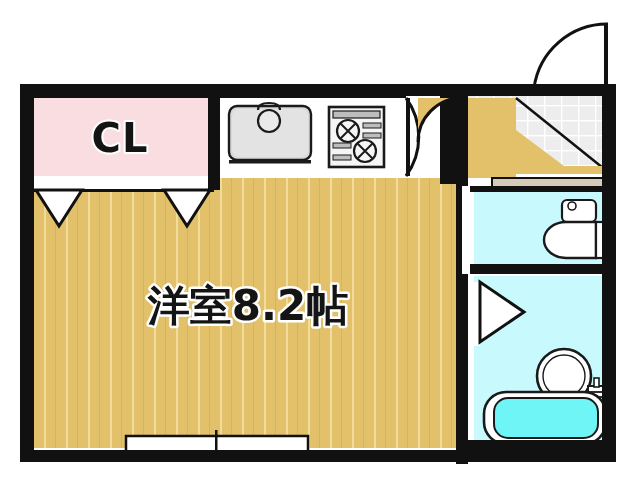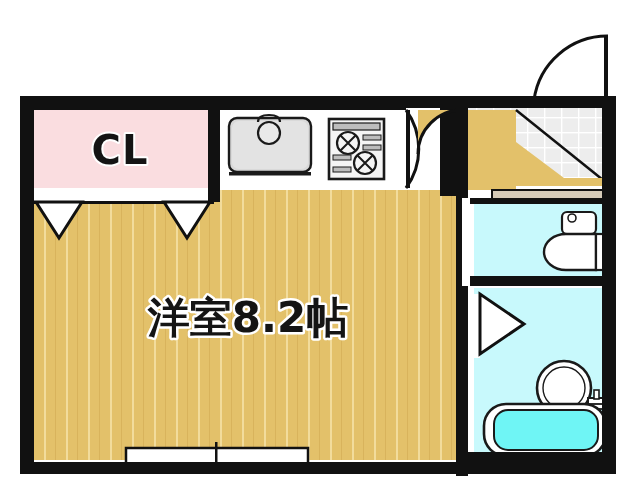--- a/index.html
+++ b/index.html
@@ -11,21 +11,20 @@
     width: 636px;
     height: 480px;
     font-family: "Liberation Sans", sans-serif;
     overflow: hidden;
   }
   #floorplan-root {
     position: relative;
     width: 636px;
     height: 368px;
     background: #ffffff;
-    margin-top: 12px;
   }
   svg#floorplan-svg {
     display: block;
     width: 636px;
     height: 480px;
   }
   .room-label-text {
     font-family: "DejaVu Sans", "Liberation Sans", sans-serif;
     font-weight: bold;
     font-size: 42px;

